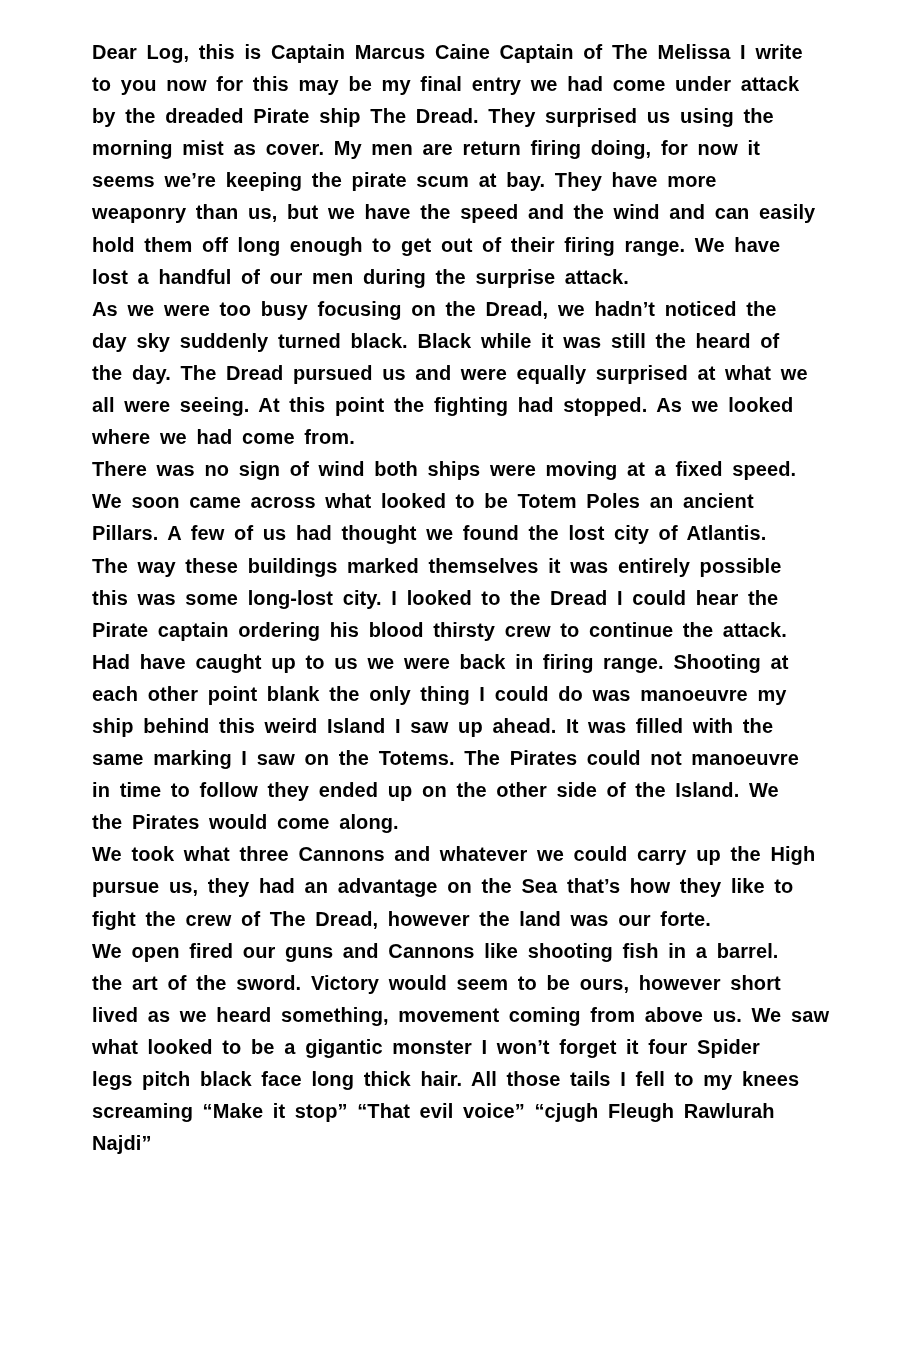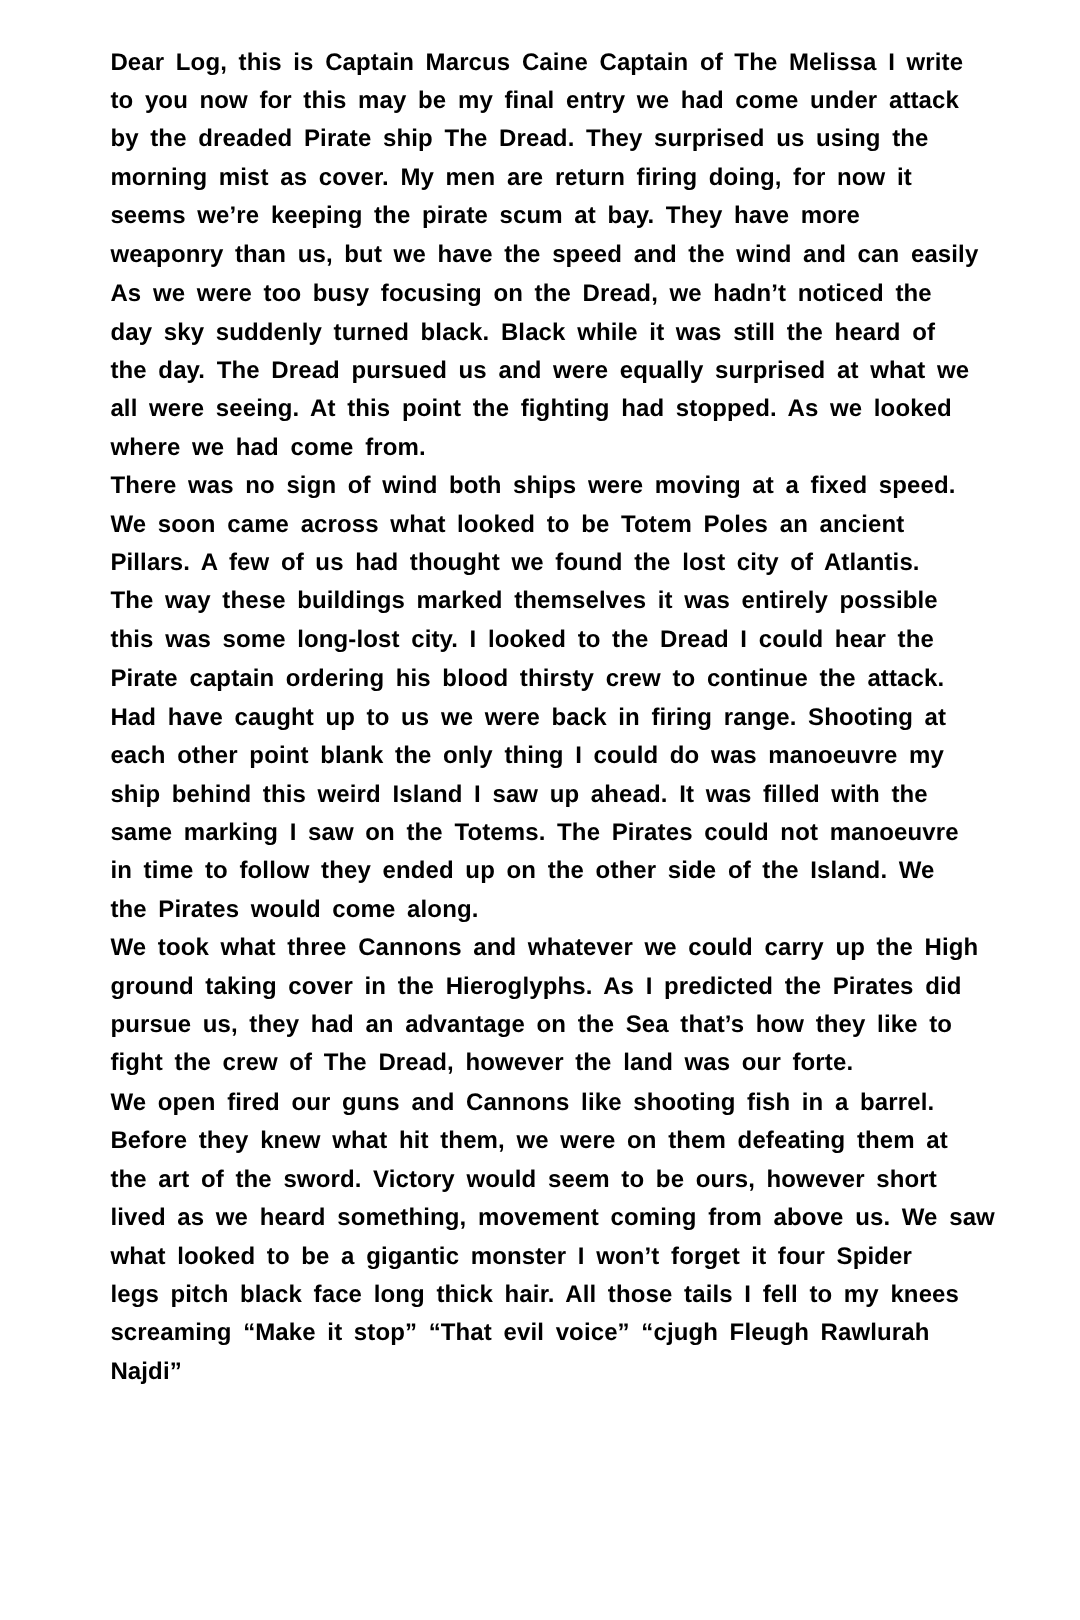--- a/index.html
+++ b/index.html
@@ -42,43 +42,43 @@
 <body>
 
 <main class="page">
   <div class="log-text">
       <div class="line">Dear Log, this is Captain Marcus Caine Captain of The Melissa I write</div>
       <div class="line">to you now for this may be my final entry we had come under attack</div>
       <div class="line">by the dreaded Pirate ship The Dread. They surprised us using the</div>
       <div class="line">morning mist as cover. My men are return firing doing, for now it</div>
       <div class="line">seems we’re keeping the pirate scum at bay. They have more</div>
       <div class="line">weaponry than us, but we have the speed and the wind and can easily</div>
+      <div class="line">hold them off long enough to get out of their firing range. We have</div>
+      <div class="line">lost a handful of our men during the surprise attack.</div>
       <div class="line">As we were too busy focusing on the Dread, we hadn’t noticed the</div>
       <div class="line">day sky suddenly turned black. Black while it was still the heard of</div>
       <div class="line">the day. The Dread pursued us and were equally surprised at what we</div>
       <div class="line">all were seeing. At this point the fighting had stopped. As we looked</div>
       <div class="line">where we had come from.</div>
       <div class="line">There was no sign of wind both ships were moving at a fixed speed.</div>
       <div class="line">We soon came across what looked to be Totem Poles an ancient</div>
       <div class="line">Pillars. A few of us had thought we found the lost city of Atlantis.</div>
       <div class="line">The way these buildings marked themselves it was entirely possible</div>
       <div class="line">this was some long-lost city. I looked to the Dread I could hear the</div>
       <div class="line">Pirate captain ordering his blood thirsty crew to continue the attack.</div>
       <div class="line">Had have caught up to us we were back in firing range. Shooting at</div>
       <div class="line">each other point blank the only thing I could do was manoeuvre my</div>
       <div class="line">ship behind this weird Island I saw up ahead. It was filled with the</div>
       <div class="line">same marking I saw on the Totems. The Pirates could not manoeuvre</div>
       <div class="line">in time to follow they ended up on the other side of the Island. We</div>
       <div class="line">the Pirates would come along.</div>
       <div class="line">We took what three Cannons and whatever we could carry up the High</div>
-      <div class="line">ground taking cover in the Hieroglyphs. As I predicted the Pirates did</div>
       <div class="line">pursue us, they had an advantage on the Sea that’s how they like to</div>
       <div class="line">fight the crew of The Dread, however the land was our forte.</div>
       <div class="line">We open fired our guns and Cannons like shooting fish in a barrel.</div>
-      <div class="line">Before they knew what hit them, we were on them defeating them at</div>
       <div class="line">the art of the sword. Victory would seem to be ours, however short</div>
       <div class="line">lived as we heard something, movement coming from above us. We saw</div>
       <div class="line">what looked to be a gigantic monster I won’t forget it four Spider</div>
       <div class="line">legs pitch black face long thick hair. All those tails I fell to my knees</div>
       <div class="line">screaming “Make it stop” “That evil voice” “cjugh Fleugh Rawlurah</div>
       <div class="line">Najdi”</div>
     </div>
 </main>
 
 </body></html>

